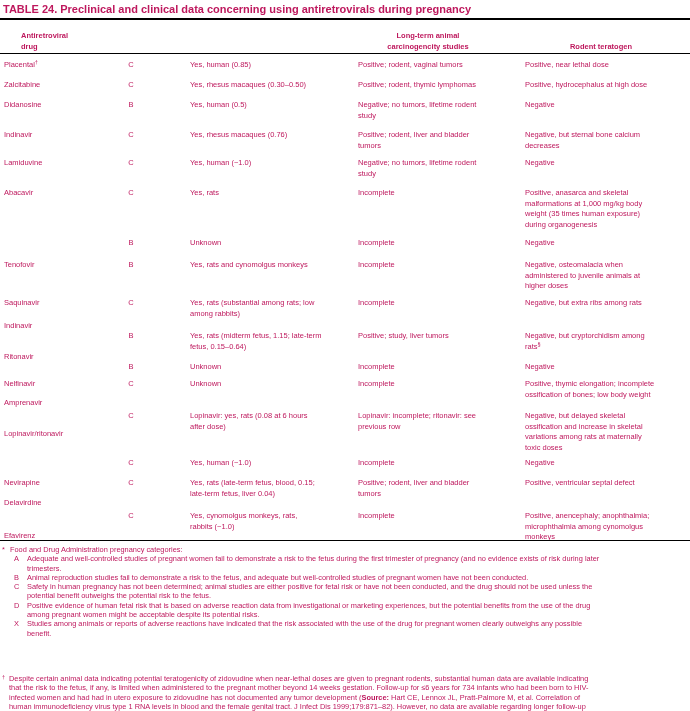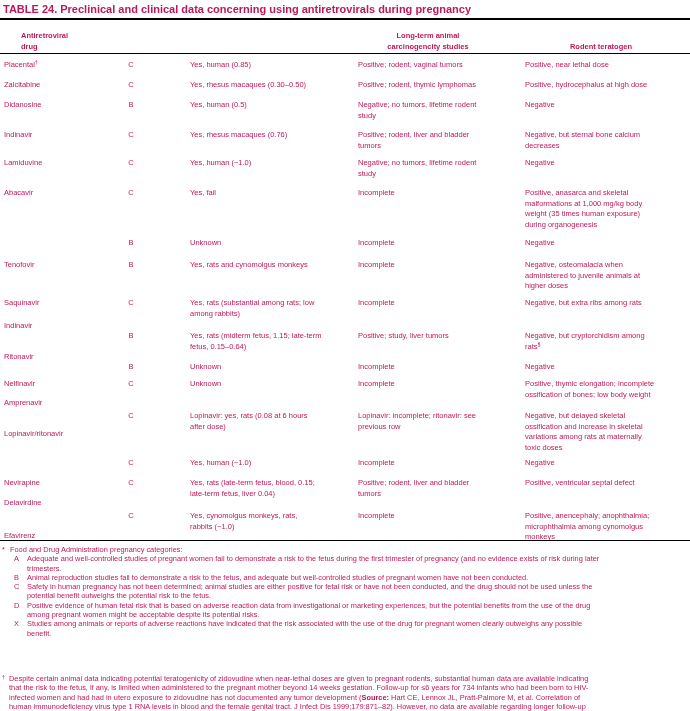--- a/index.html
+++ b/index.html
@@ -91,21 +91,21 @@
       <div class="c c2">C</div>
       <div class="c c3">Yes, human (~1.0)</div>
       <div class="c c4">Negative; no tumors, lifetime rodent
 study</div>
       <div class="c c5">Negative</div>
     </div>
 
   <div class="row" style="top:188px">
       <div class="c c1">Abacavir</div>
       <div class="c c2">C</div>
-      <div class="c c3">Yes, fail</div>
+      <div class="c c3">Yes, rats</div>
       <div class="c c4">Incomplete</div>
       <div class="c c5">Positive, anasarca and skeletal
 malformations at 1,000 mg/kg body
 weight (35 times human exposure)
 during organogenesis</div>
     </div>
 
   <div class="row" style="top:238px">
       <div class="c c1"></div>
       <div class="c c2">B</div>

